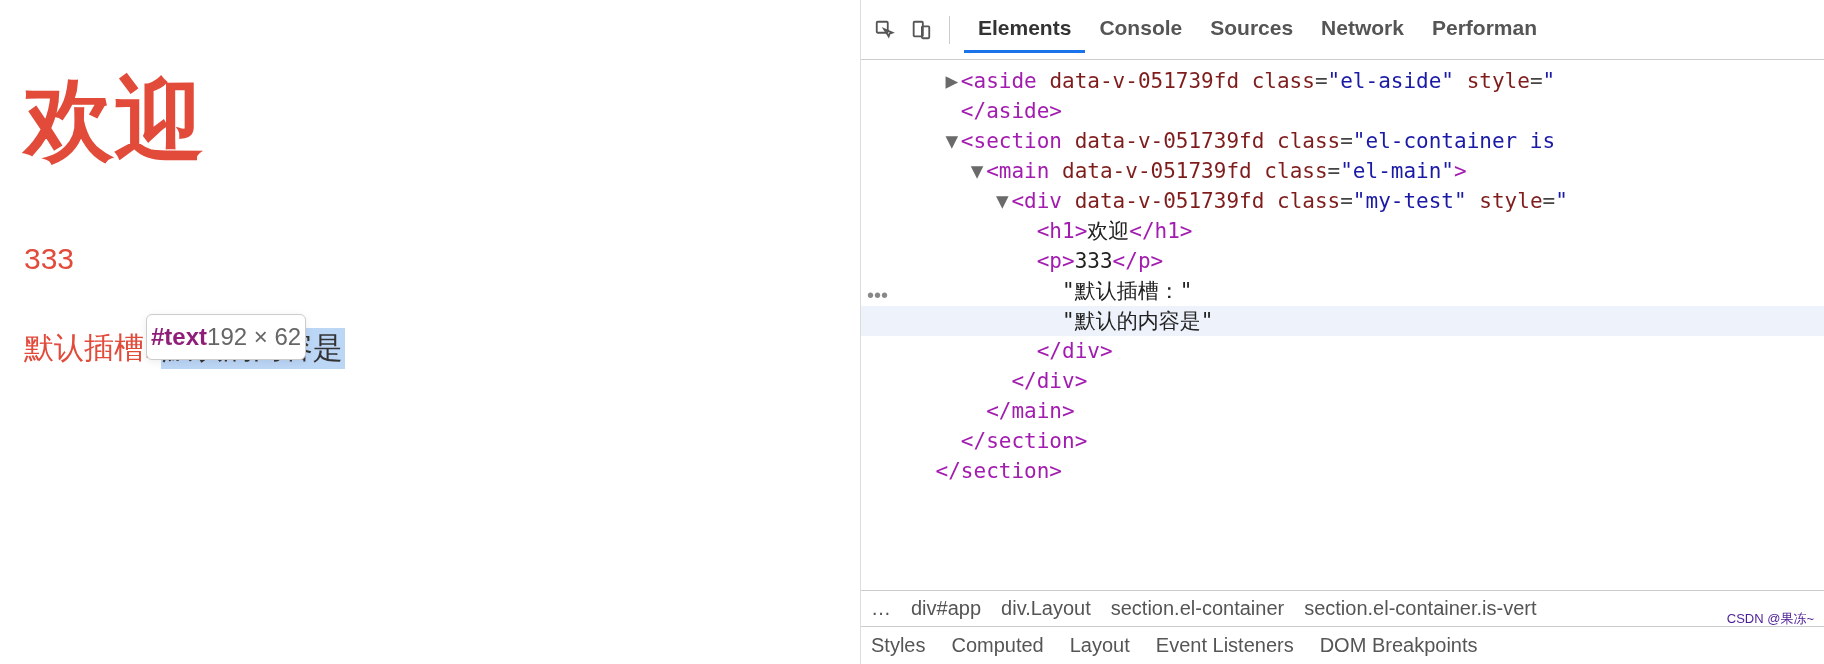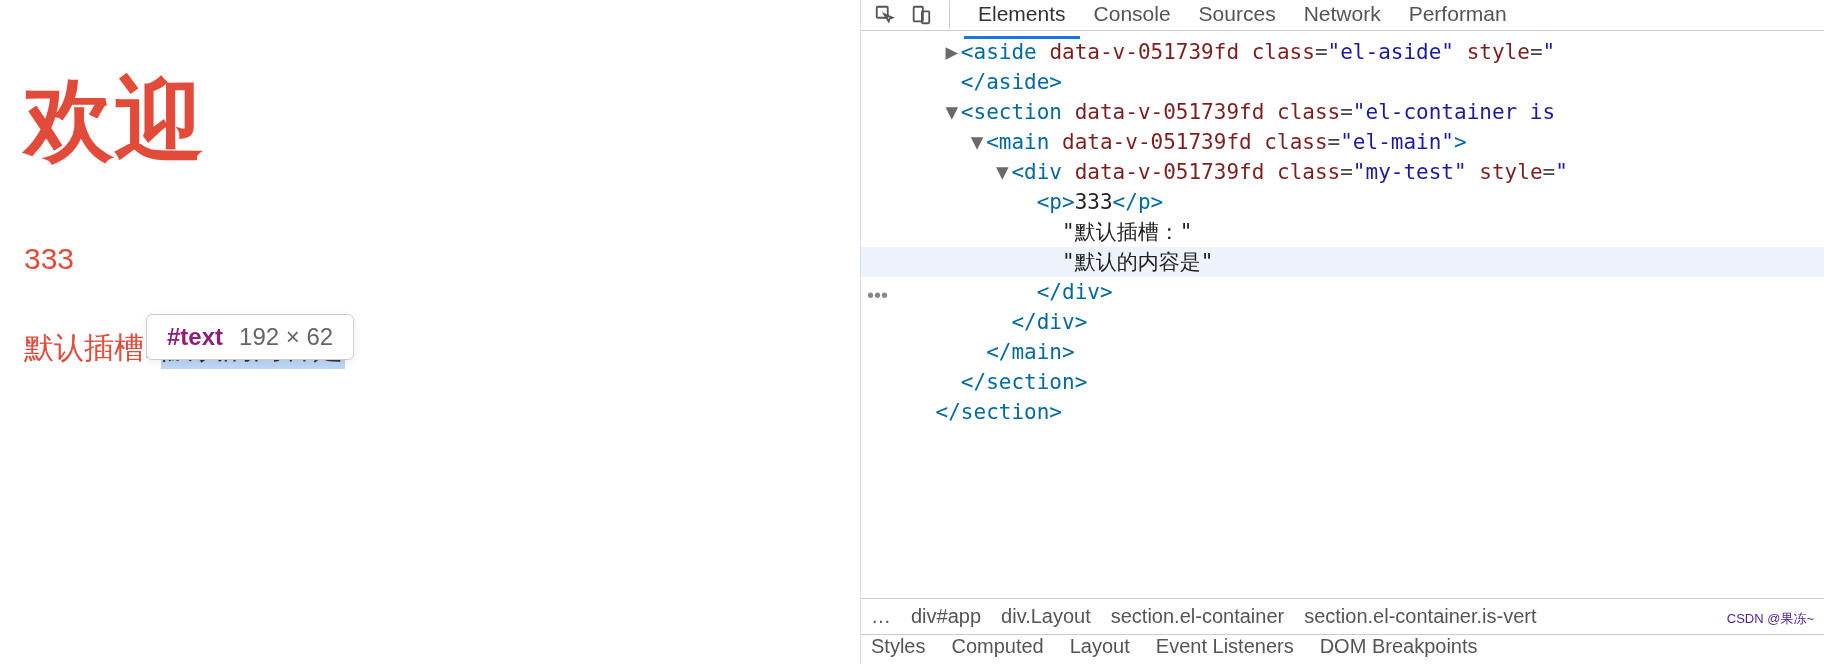--- a/index.html
+++ b/index.html
@@ -3,45 +3,45 @@
 <meta charset="utf-8">
 <style>
 * { margin:0; padding:0; box-sizing:border-box; }
 body { font-family:-apple-system,BlinkMacSystemFont,"Segoe UI",Arial,sans-serif; font-size:16px; color:#222; width:1824px; height:664px; overflow:hidden; background:#fff; position:relative; }
 .layout { display:flex; width:100%; height:100%; }
 .page-left { width:860px; padding:20px 24px; color:#e24a3a; position:relative; }
 .page-left h1 { font-size:90px; font-weight:600; margin:40px 0 60px 0; }
 .page-left .num { font-size:30px; margin-bottom:52px; }
 .slot-row { font-size:30px; display:flex; align-items:center; }
 .slot-row .hl { background:#bcd6f6; color:#333; padding:0 2px; }
-.tooltip { position:absolute; left:146px; top:314px; background:#fff; border:1px solid #ccc; border-radius:6px; padding:8px 20px; box-shadow:0 2px 8px rgba(0,0,0,.08); display:flex; align-items:center; gap:16px; font-size:24px; }
+.tooltip { position:absolute; left:146px; top:314px; background:#fff; border:1px solid #ccc; border-radius:6px; padding:8px 4px; box-shadow:0 2px 8px rgba(0,0,0,.08); display:flex; align-items:center; gap:0; font-size:24px; }
 .tooltip .t1 { color:#8e1e77; font-weight:600; }
 .tooltip .t2 { color:#666; }
 .devtools { flex:1; border-left:1px solid #ddd; display:flex; flex-direction:column; background:#fff; font-family:Menlo,Consolas,monospace; }
-.toolbar { height:31px; border-bottom:1px solid #ccc; display:flex; align-items:center; padding:0 10px; gap:8px; font-family:-apple-system,sans-serif; font-size:21px; color:#555; }
+.toolbar { height:60px; border-bottom:1px solid #ccc; display:flex; align-items:center; padding:0 10px; gap:8px; font-family:-apple-system,sans-serif; font-size:21px; color:#555;font-weight:bold; }
 .toolbar .icon-btn { width:28px; height:28px; display:flex; align-items:center; justify-content:center; color:#555; cursor:pointer; }
 .toolbar .sep { width:1px; height:28px; background:#ccc; margin:0 6px; }
 .toolbar .tab { padding:10px 14px; cursor:pointer; }
 .toolbar .tab.active { color:#333; border-bottom:3px solid #1a73e8; }
 .dom { flex:1; overflow:hidden; padding:6px 0 0 0; font-size:21px; line-height:30px; }
 .row { white-space:pre; padding:0 8px; }
 .row.sel { background:#d6e6fb; }
 .row.hov { background:#eef3fb; }
 .tri { display:inline-block; width:14px; text-align:center; color:#6a6a6a; margin-right:2px; }
-.tag { color:#0369a1; }
+.tag { color:#a21caf; }
 .attr-n { color:#7f1d1d; }
 .attr-v { color:#1a1aa6; }
 .eq { color:#444; }
 .txt { color:#222; }
 .var { color:#888; font-style:italic; }
 .ellipsis-btn { position:absolute; left:867px; top:284px; color:#888; font-size:20px; }
 .ellipsis-badge { display:inline-block; background:#eee; border:1px solid #bbb; border-radius:8px; padding:0 5px; font-size:15px; color:#555; vertical-align:middle; }
 .crumbs { height:36px; border-top:1px solid #ccc; display:flex; align-items:center; padding:0 10px; gap:20px; font-size:20px; color:#555; font-family:-apple-system,sans-serif; }
 .crumbs span { cursor:pointer; white-space:nowrap; }
-.subtabs { height:30px; border-top:1px solid #ccc; display:flex; padding:0 10px; gap:26px; font-size:20px; color:#555; font-family:-apple-system,sans-serif; }
+.subtabs { height:38px; border-top:1px solid #ccc; display:flex; align-items:center; padding:0 10px; gap:26px; font-size:20px; color:#555; font-family:-apple-system,sans-serif; }
 .watermark { position:absolute; right:10px; bottom:36px; font-size:13px; color:#4c1d95; font-family:sans-serif; }
 </style>
 </head>
 <body>
 
 <div class="layout">
   <div class="page-left">
     <h1>欢迎</h1>
     <div class="num">333</div>
     <div class="slot-row">
@@ -76,20 +76,21 @@
           <div class="tab">Network</div>
           <div class="tab">Performan</div>
         </div>
     </div>
     <div class="dom" id="dom">
         <div class="row">      <span class="tri">▶</span><span class="tag">&lt;aside</span> <span class="attr-n">data-v-051739fd</span> <span class="attr-n">class</span><span class="eq">=</span><span class="attr-v">"el-aside"</span> <span class="attr-n">style</span><span class="eq">=</span><span class="attr-v">"</span></div>
         <div class="row">      <span class="tri"> </span><span class="tag">&lt;/aside&gt;</span></div>
         <div class="row">      <span class="tri">▼</span><span class="tag">&lt;section</span> <span class="attr-n">data-v-051739fd</span> <span class="attr-n">class</span><span class="eq">=</span><span class="attr-v">"el-container is</span></div>
         <div class="row">        <span class="tri">▼</span><span class="tag">&lt;main</span> <span class="attr-n">data-v-051739fd</span> <span class="attr-n">class</span><span class="eq">=</span><span class="attr-v">"el-main"</span><span class="tag">&gt;</span></div>
         <div class="row">          <span class="tri">▼</span><span class="tag">&lt;div</span> <span class="attr-n">data-v-051739fd</span> <span class="attr-n">class</span><span class="eq">=</span><span class="attr-v">"my-test"</span> <span class="attr-n">style</span><span class="eq">=</span><span class="attr-v">"</span></div>
+        <div class="row">            <span class="tri"> </span><span class="tag">&lt;h1&gt;</span><span class="txt">欢迎</span><span class="tag">&lt;/h1&gt;</span></div>
         <div class="row">            <span class="tri"> </span><span class="tag">&lt;p&gt;</span><span class="txt">333</span><span class="tag">&lt;/p&gt;</span></div>
         <div class="row">              <span class="tri"> </span><span class="txt">"默认插槽："</span></div>
         <div class="row hov">              <span class="tri"> </span><span class="txt">"默认的内容是"</span></div>
         <div class="row">            <span class="tri"> </span><span class="tag">&lt;/div&gt;</span></div>
         <div class="row">          <span class="tri"> </span><span class="tag">&lt;/div&gt;</span></div>
         <div class="row">        <span class="tri"> </span><span class="tag">&lt;/main&gt;</span></div>
         <div class="row">      <span class="tri"> </span><span class="tag">&lt;/section&gt;</span></div>
         <div class="row">    <span class="tri"> </span><span class="tag">&lt;/section&gt;</span></div>
       </div>
     <div class="crumbs" id="crumbs">

